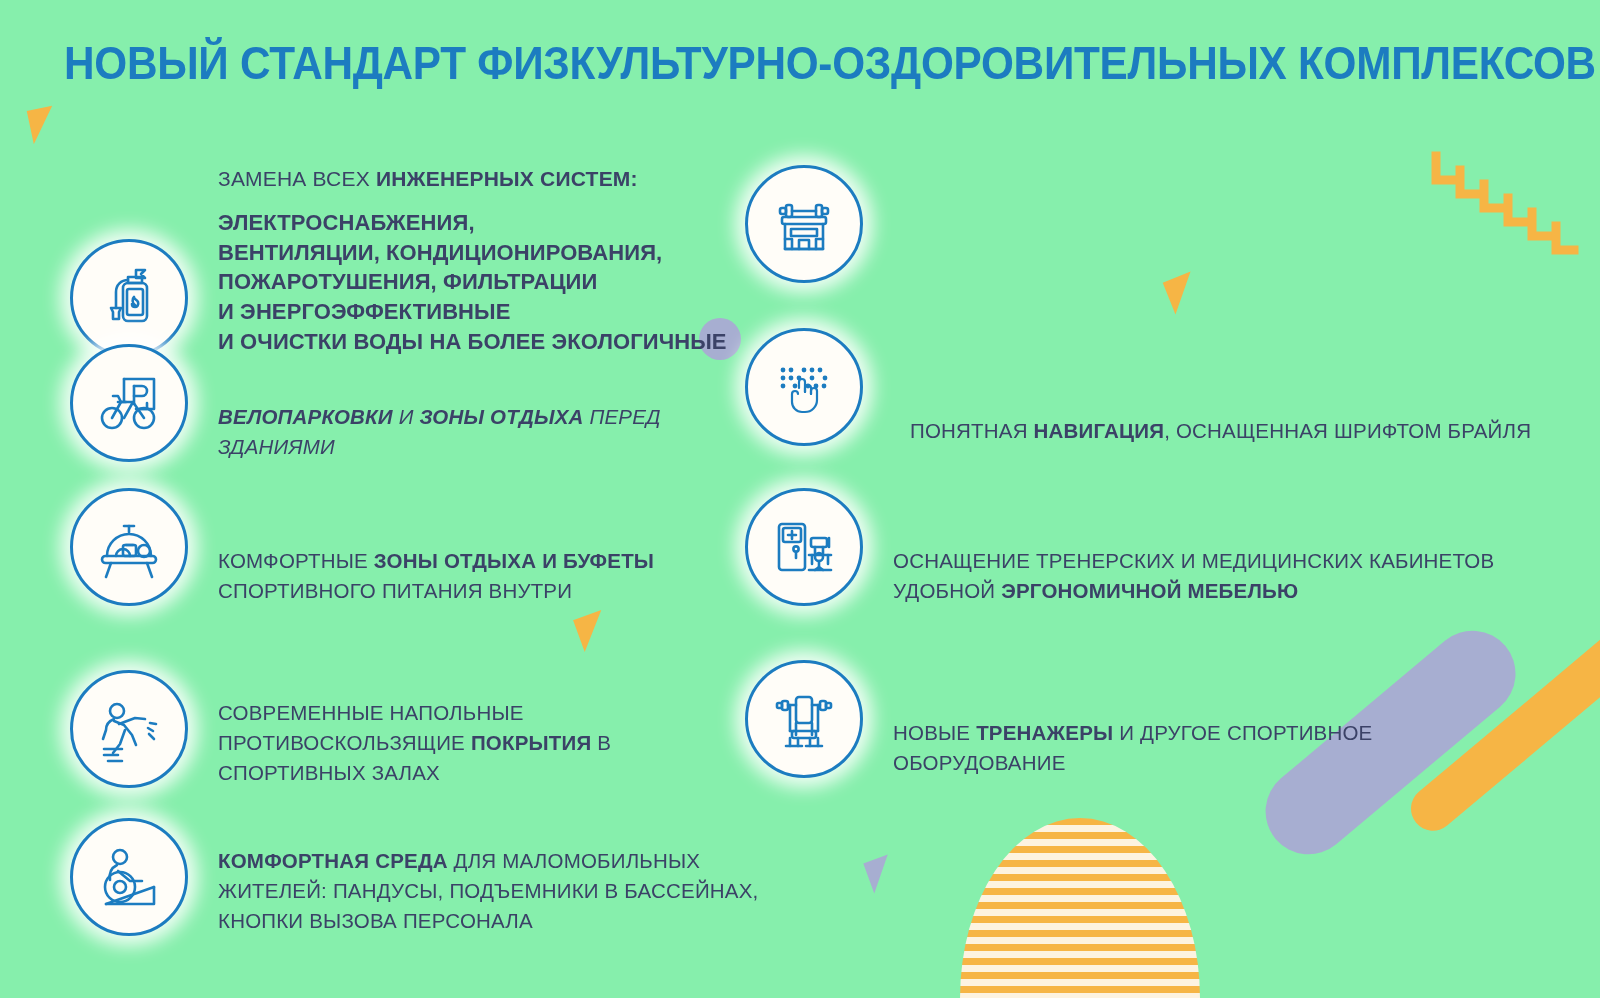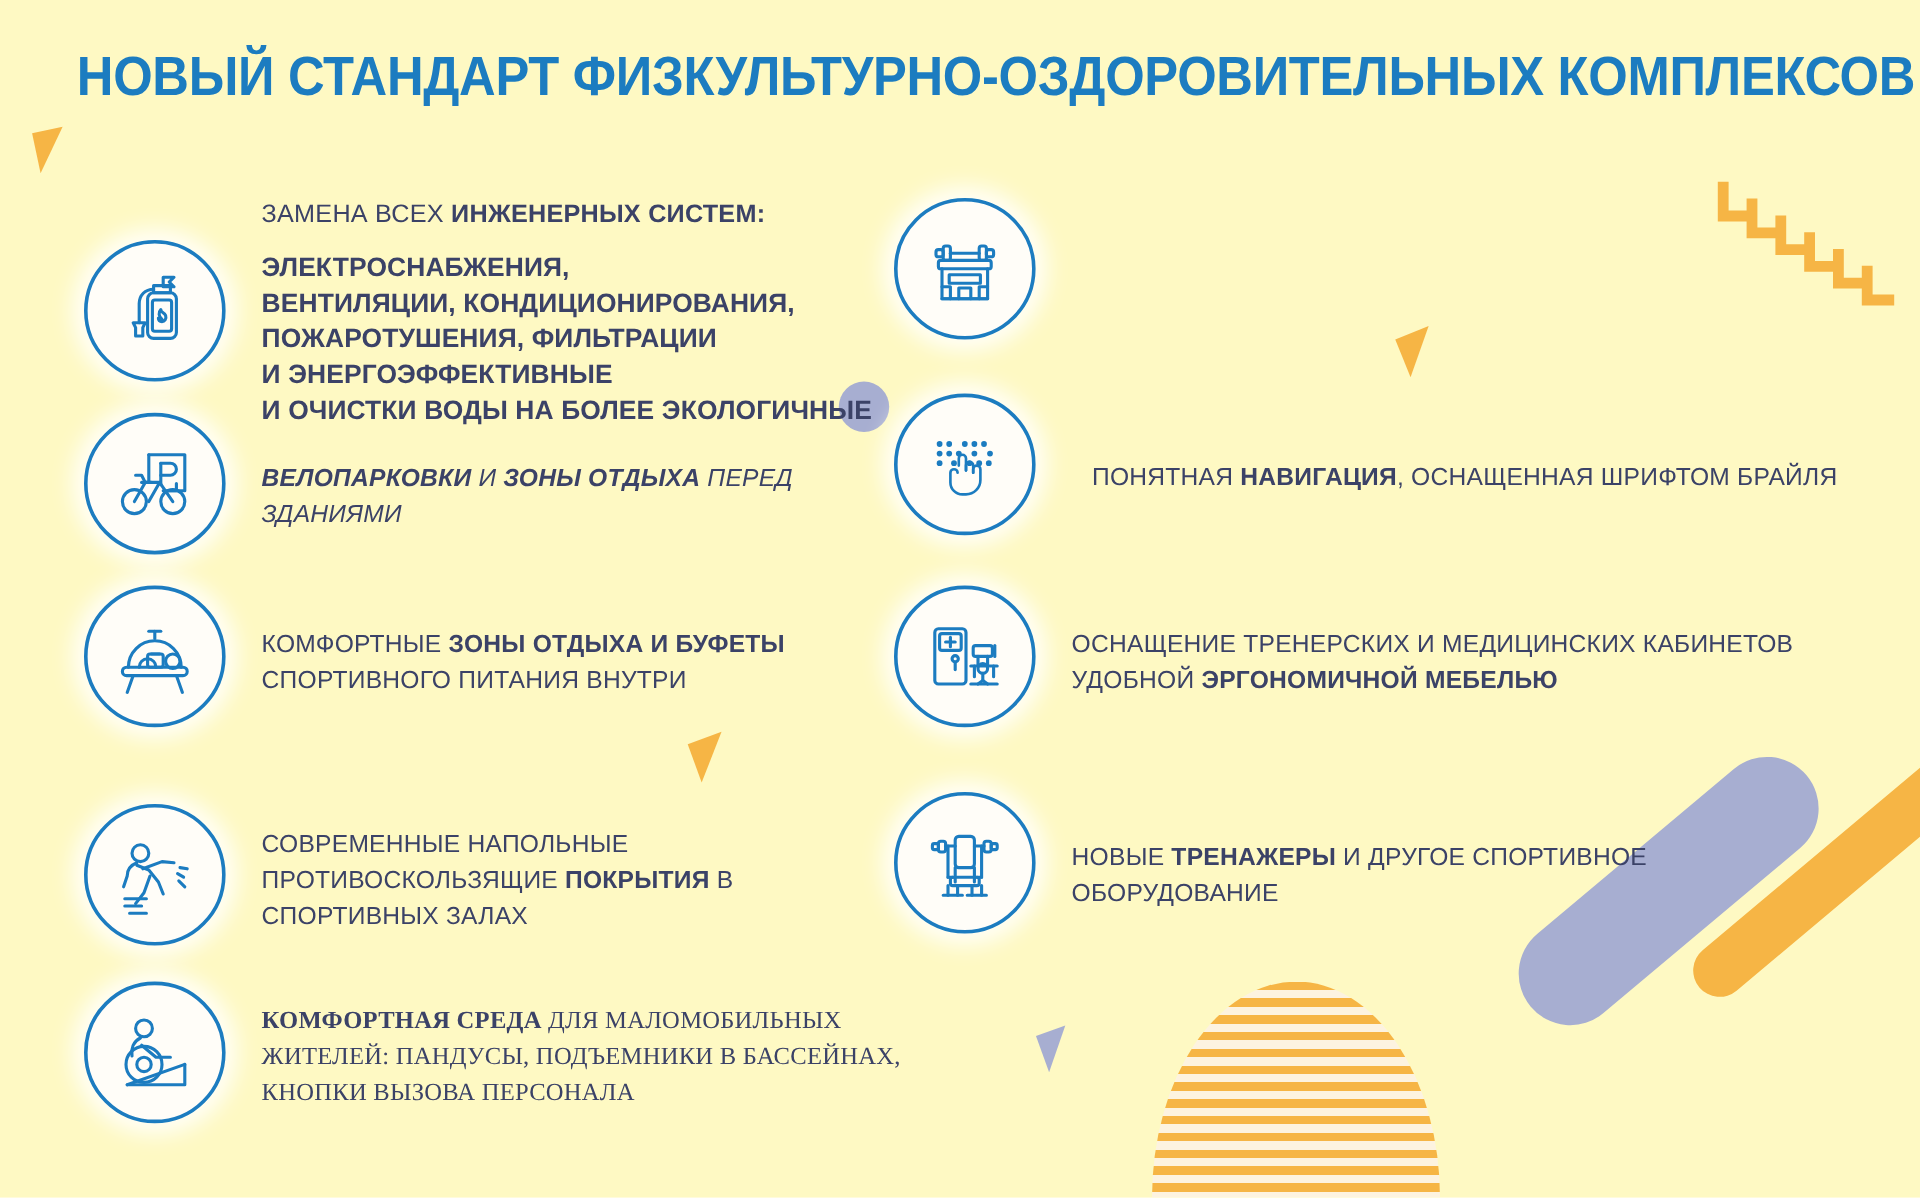--- a/index.html
+++ b/index.html
@@ -4,21 +4,21 @@
 <style>
   * { box-sizing: border-box; margin: 0; padding: 0; }
   html, body {
     width: 1600px; height: 998px;
     font-family: "Liberation Sans", sans-serif;
     overflow: hidden;
   }
   .poster {
     position: relative;
     width: 1600px; height: 998px;
-    background: #fef9c3;
+    background: #86efac;
     overflow: hidden;
   }
 
   
   .deco { position: absolute; pointer-events: none; }
 
   .tri { width: 0; height: 0; }
 
   #deco-tri-topleft {
     left: 30px; top: 108px;
@@ -107,21 +107,21 @@
   }
 
   
   .column { position: absolute; }
   #column-left  { left: 70px;  top: 160px; width: 690px; }
   #column-right { left: 745px; top: 160px; width: 790px; }
 
   .item {
     position: absolute;
     display: flex;
-    align-items: center;
+    align-items: flex-end;
   }
 
   .icon-badge {
     flex: 0 0 auto;
     width: 118px; height: 118px;
     border-radius: 50%;
     background: #fffdf8;
     border: 3px solid #1c7cc0;
     display: flex;
     align-items: center;
@@ -148,21 +148,21 @@
     line-height: 1.36;
     color: #3b4267;
     letter-spacing: 0.1px;
   }
 
   
   #item-engineering   { top: 0px;   }
   #item-bikeparking   { top: 184px; font-style: italic; }
   #item-buffet        { top: 328px; }
   #item-flooring      { top: 510px; }
-  #item-accessibility { top: 658px; font-family: Liberation Serif, serif; }
+  #item-accessibility { top: 658px; }
 
   
   #item-facades    { top: 5px;   }
   #item-navigation { top: 168px; gap: 17px; }
   #item-furniture  { top: 328px; }
   #item-equipment  { top: 500px; }
 
   .item-text.center-mid { padding-top: 34px; }
   .item-text.center-two { padding-top: 22px; }
   .item-text.center-three { padding-top: 10px; }

